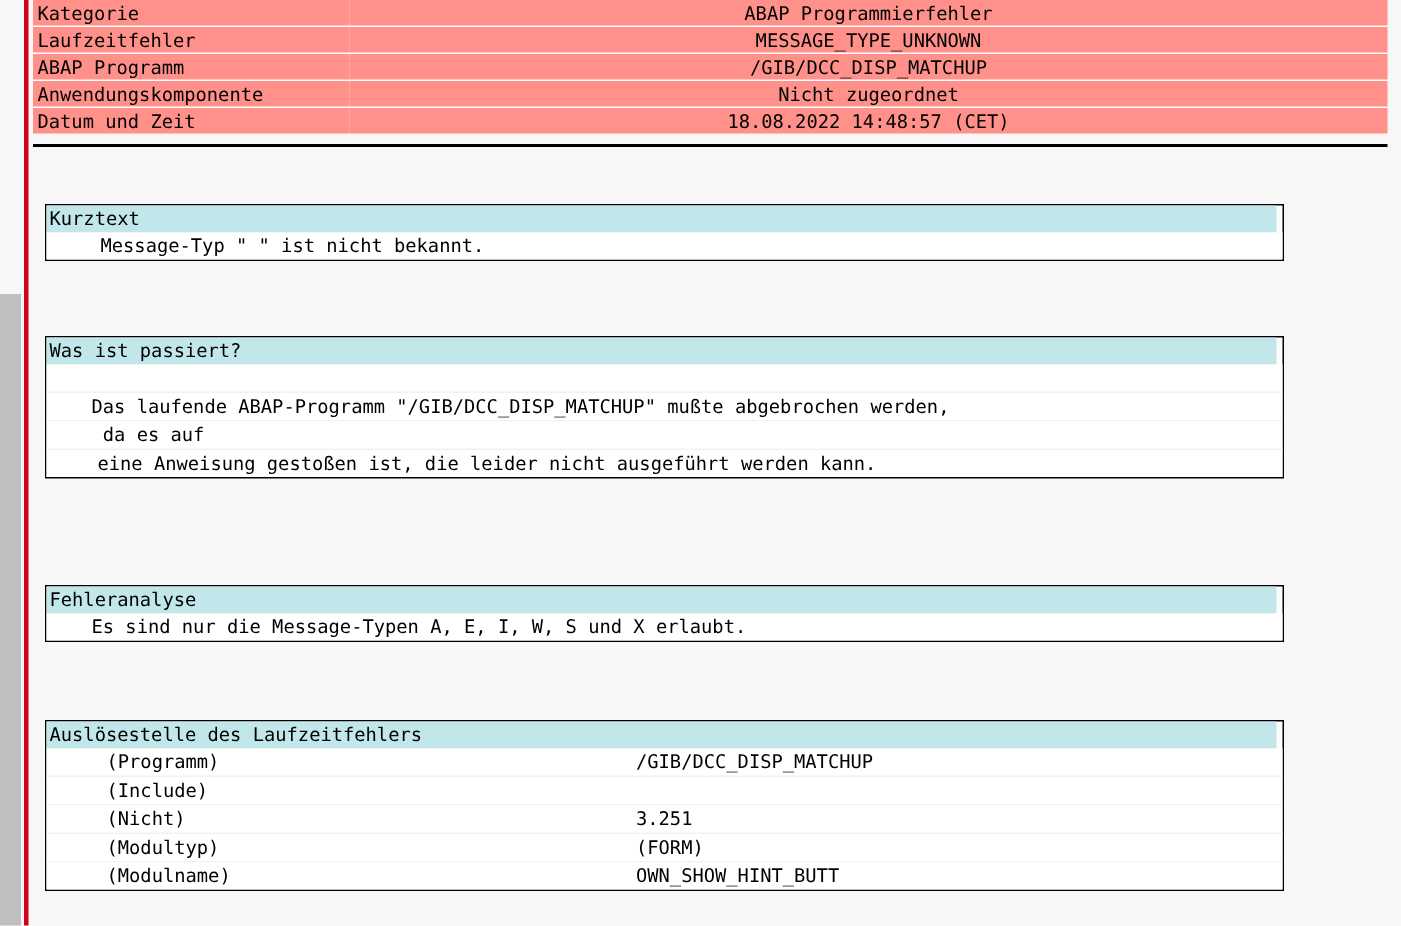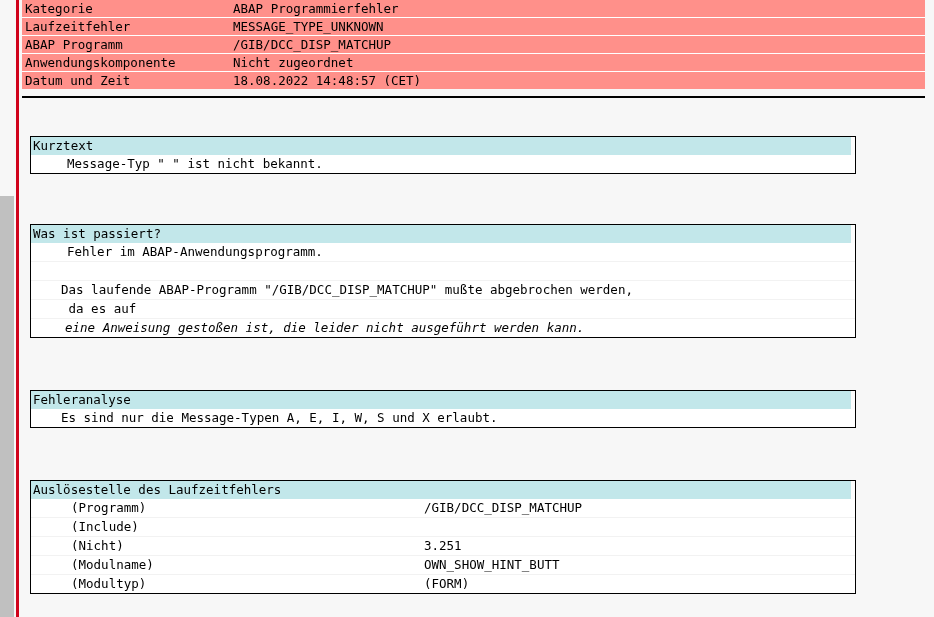--- a/index.html
+++ b/index.html
@@ -70,21 +70,21 @@
     font-size: 12.5px;
     white-space: nowrap;
     border-bottom: 1px solid #ffffff;
     vertical-align: middle;
   }
   #header-table tr:last-child td {
     border-bottom: none;
     margin-top: 24px;
   }
   #header-table td.hkey { width: 208px; }
-  #header-table td.hval { padding-left: 0; }
+  #header-table td.hval { padding-left: 0; text-align: center; }
 
   #header-underline {
     position: absolute;
     left: 0px;
     top: 96px;
     width: 903px;
     height: 2px;
     background: #000000;
   }
 
@@ -115,21 +115,21 @@
     border-bottom: 1px solid #f2f2f2;
     padding-left: 2px;
     overflow: hidden;
   }
   .line.blank { color: transparent; }
   .line:last-child { border-bottom: none; }
 
   
   .ind1 { padding-left: 36px; }
   .ind2 { padding-left: 30px; }
-  .ind3 { padding-left: 34px; font-style: italic; }
+  .ind3 { padding-left: 34px; }
 
   
   .kv-line {
     height: 18px;
     line-height: 18px;
     font-size: 12.5px;
     background: #ffffff;
     border-bottom: 1px solid #f2f2f2;
     position: relative;
     white-space: nowrap;
@@ -190,21 +190,20 @@
   </table>
   <div id="header-underline"></div>
 
   <div class="section-box" id="box-kurztext">
     <div class="section-title">Kurztext</div>
     <div class="line ind1">Message-Typ " " ist nicht bekannt.</div>
   </div>
 
   <div class="section-box" id="box-passiert">
     <div class="section-title">Was ist passiert?</div>
-    <div class="line ind1">Fehler im ABAP-Anwendungsprogramm.</div>
     <div class="line blank"></div>
     <div class="line ind2">Das laufende ABAP-Programm "/GIB/DCC_DISP_MATCHUP" mußte abgebrochen werden,</div>
     <div class="line ind2"> da es auf</div>
     <div class="line ind3">eine Anweisung gestoßen ist, die leider nicht ausgeführt werden kann.</div>
   </div>
 
   <div class="section-box" id="box-fehleranalyse">
     <div class="section-title">Fehleranalyse</div>
     <div class="line ind2">Es sind nur die Message-Typen A, E, I, W, S und X erlaubt.</div>
   </div>
@@ -217,22 +216,22 @@
       <span class="kv-val">/GIB/DCC_DISP_MATCHUP</span>
     </div>
     <div class="kv-line">
       <span class="kv-key">(Include)</span>
     </div>
     <div class="kv-line">
       <span class="kv-key">(Nicht)</span>
       <span class="kv-val">3.251</span>
     </div>
     <div class="kv-line">
+      <span class="kv-key">(Modultyp)</span>
+      <span class="kv-val">(FORM)</span>
+    </div>
+    <div class="kv-line">
       <span class="kv-key">(Modulname)</span>
       <span class="kv-val">OWN_SHOW_HINT_BUTT</span>
     </div>
-    <div class="kv-line">
-      <span class="kv-key">(Modultyp)</span>
-      <span class="kv-val">(FORM)</span>
-    </div>
   </div>
 
 </div>
 
 </body></html>

